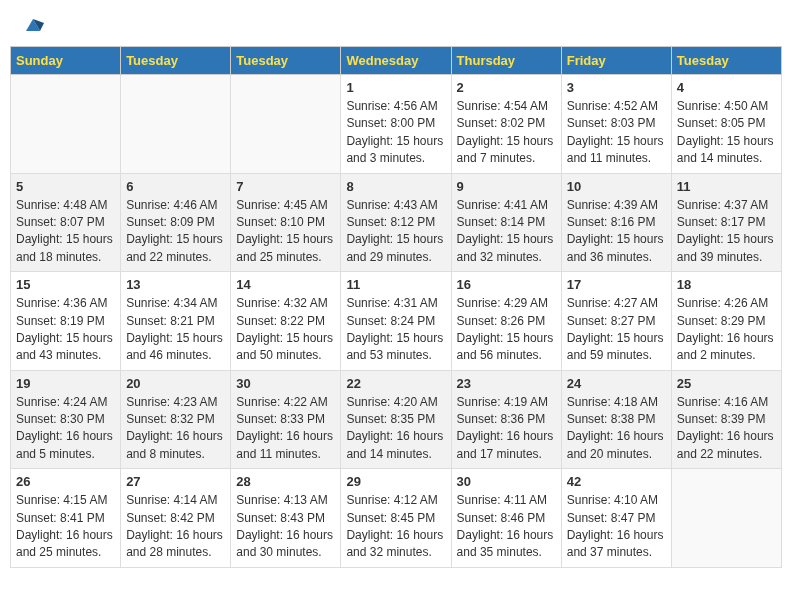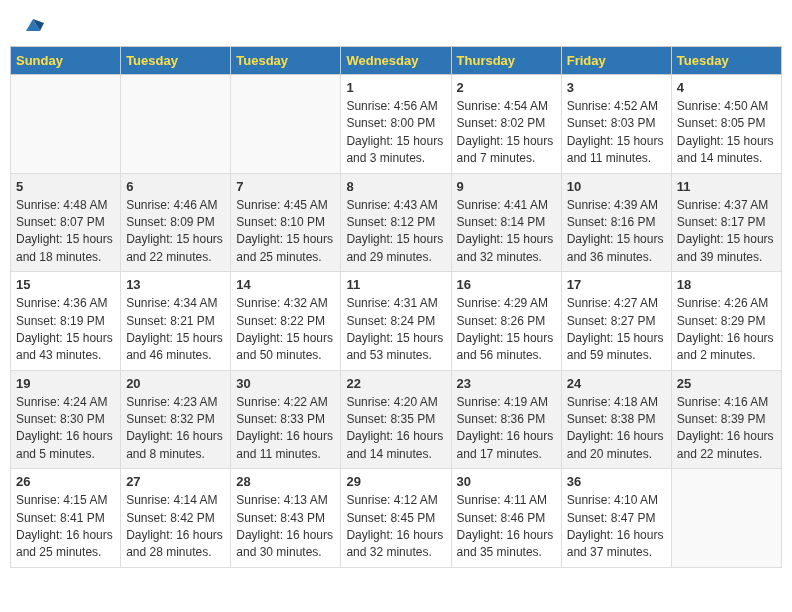--- a/index.html
+++ b/index.html
@@ -245,19 +245,19 @@
         </td>
         <td>
           <span class="day-number">29</span>
           <div class="day-info">Sunrise: 4:12 AM<br>Sunset: 8:45 PM<br>Daylight: 16 hours<br>and 32 minutes.</div>
         </td>
         <td>
           <span class="day-number">30</span>
           <div class="day-info">Sunrise: 4:11 AM<br>Sunset: 8:46 PM<br>Daylight: 16 hours<br>and 35 minutes.</div>
         </td>
         <td>
-          <span class="day-number">36</span>
+          <span class="day-number">42</span>
           <div class="day-info">Sunrise: 4:10 AM<br>Sunset: 8:47 PM<br>Daylight: 16 hours<br>and 37 minutes.</div>
         </td>
         <td class="empty"></td>
       </tr>
     </tbody>
 </table>
 
 </body></html>

